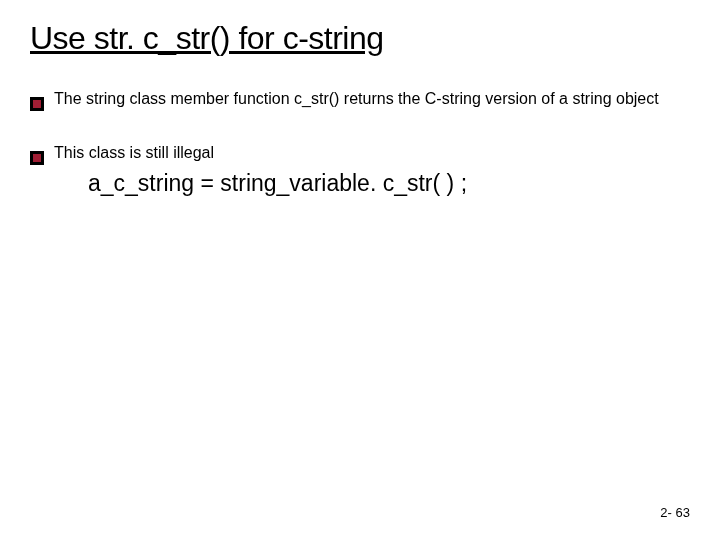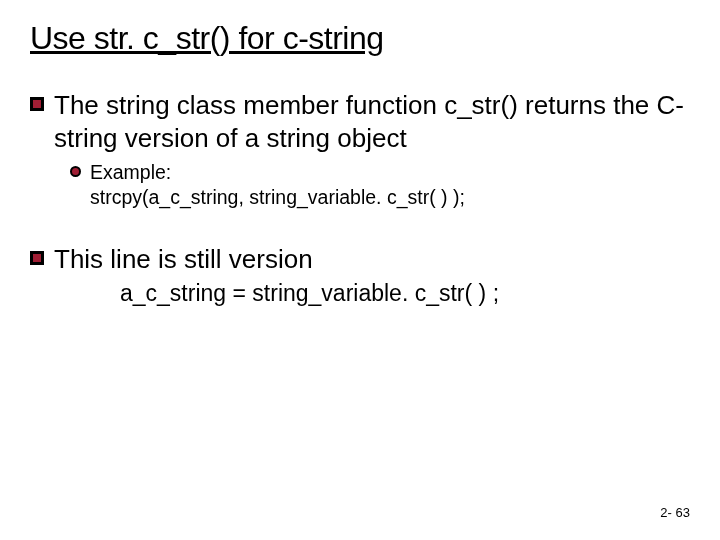--- a/index.html
+++ b/index.html
@@ -18,21 +18,21 @@
     font-weight: normal;
     margin-bottom: 30px;
     letter-spacing: -0.5px;
   }
   .bullet-block {
     margin-bottom: 20px;
   }
   .bullet-line {
     display: flex;
     align-items: flex-start;
-    font-size: 26px;
+    font-size: 16px;
     line-height: 1.25;
     margin-bottom: 4px;
     margin-top: 32px;
   }
   .square-bullet {
     width: 14px;
     height: 14px;
     background: #a01e34;
     border: 3px solid #000;
     flex-shrink: 0;
@@ -58,50 +58,43 @@
     background: #a01e34;
     border: 2px solid #000;
     border-radius: 50%;
     flex-shrink: 0;
     margin-top: 6px;
     margin-right: 9px;
   }
   .sub-text { flex: 1; }
   .indent-line {
     font-size: 23px;
-    margin-left: 90px;
+    margin-left: 58px;
     line-height: 1.25;
   }
   .page-num {
     position: absolute;
     bottom: 20px;
     right: 30px;
     font-size: 13px;
   }
 </style>
 </head>
 <body>
 
 <div class="title">Use str. c_str() for c-string</div>
 
 <div class="bullet-block">
   <div class="bullet-line">
     <div class="square-bullet"></div>
     <div class="bullet-text">The string class member function c_str() returns the C-string version of a string object</div>
   </div>
-  <div class="sub-block">
-    <div class="sub-line">
-      <div class="circle-bullet"></div>
-      <div class="sub-text" style="white-space:pre-line;">Example:
-strcpy(a_c_string, string_variable. c_str( ) );</div>
-    </div>
-  </div>
 </div>
 
 <div class="bullet-block">
   <div class="bullet-line">
     <div class="square-bullet"></div>
-    <div class="bullet-text">This line is still version</div>
+    <div class="bullet-text">This class is still illegal</div>
   </div>
   <div class="indent-line">a_c_string = string_variable. c_str( ) ;</div>
 </div>
 
 <div class="page-num">2- 63</div>
 
 </body></html>

